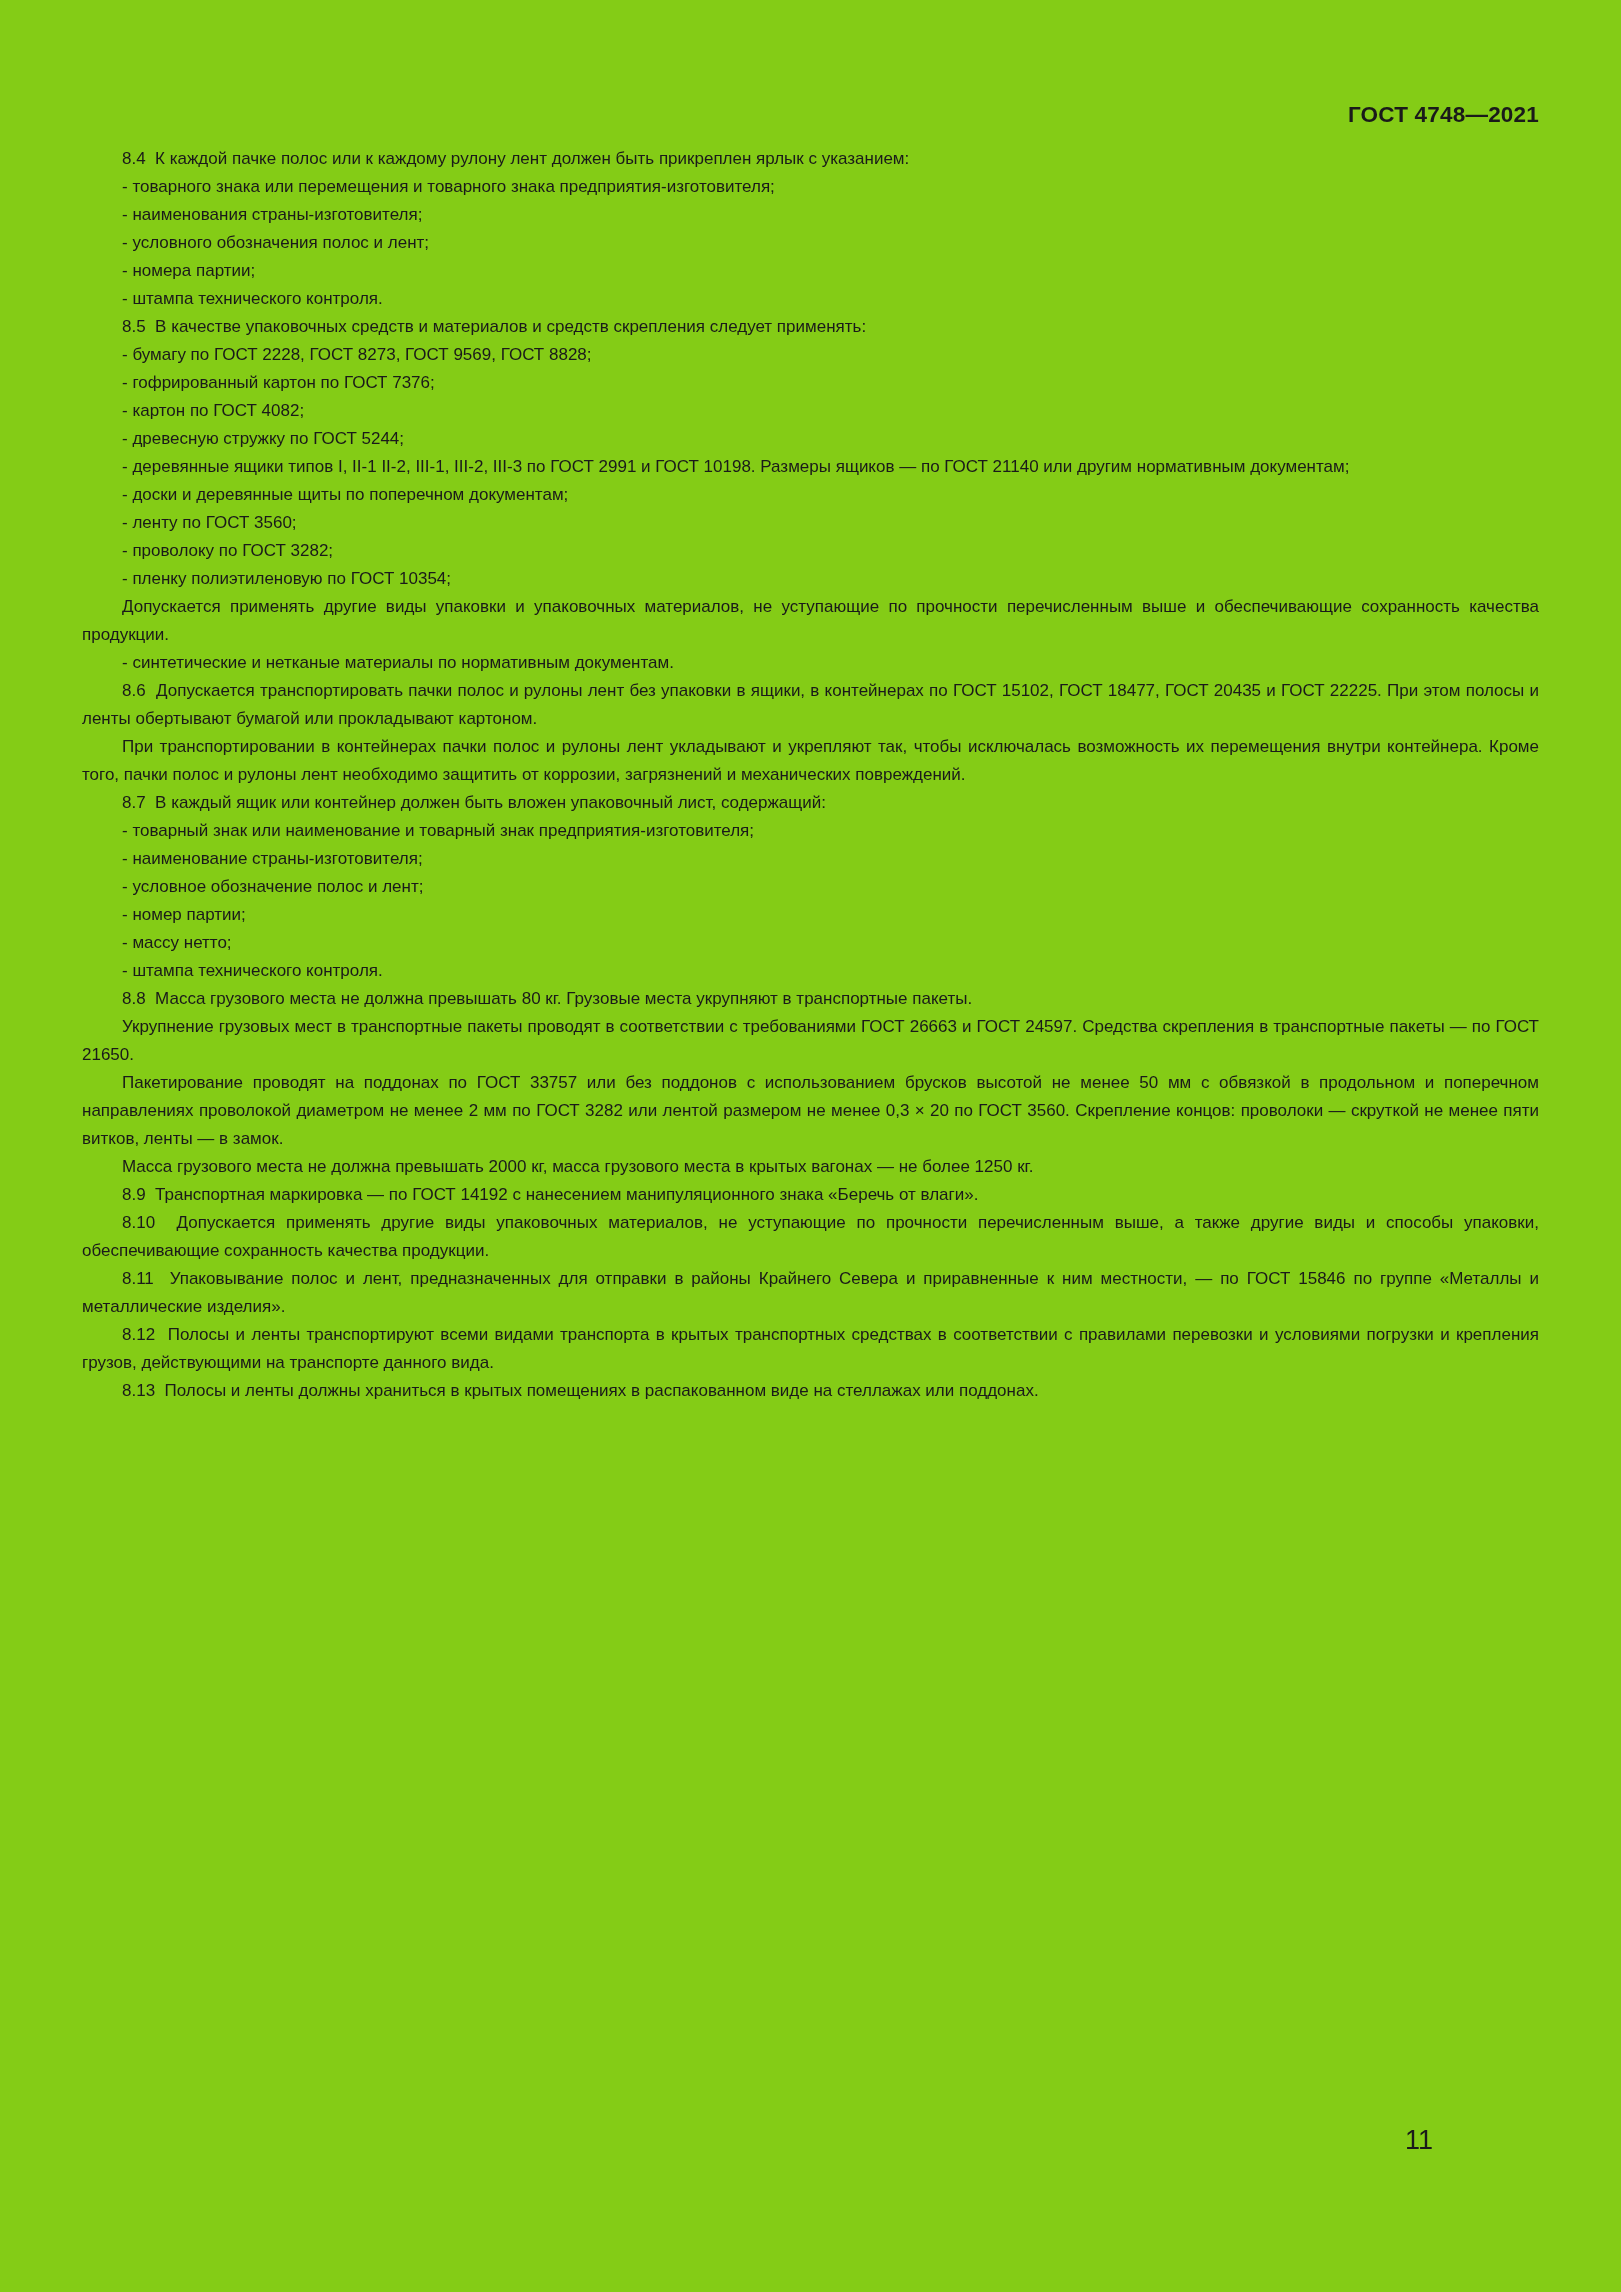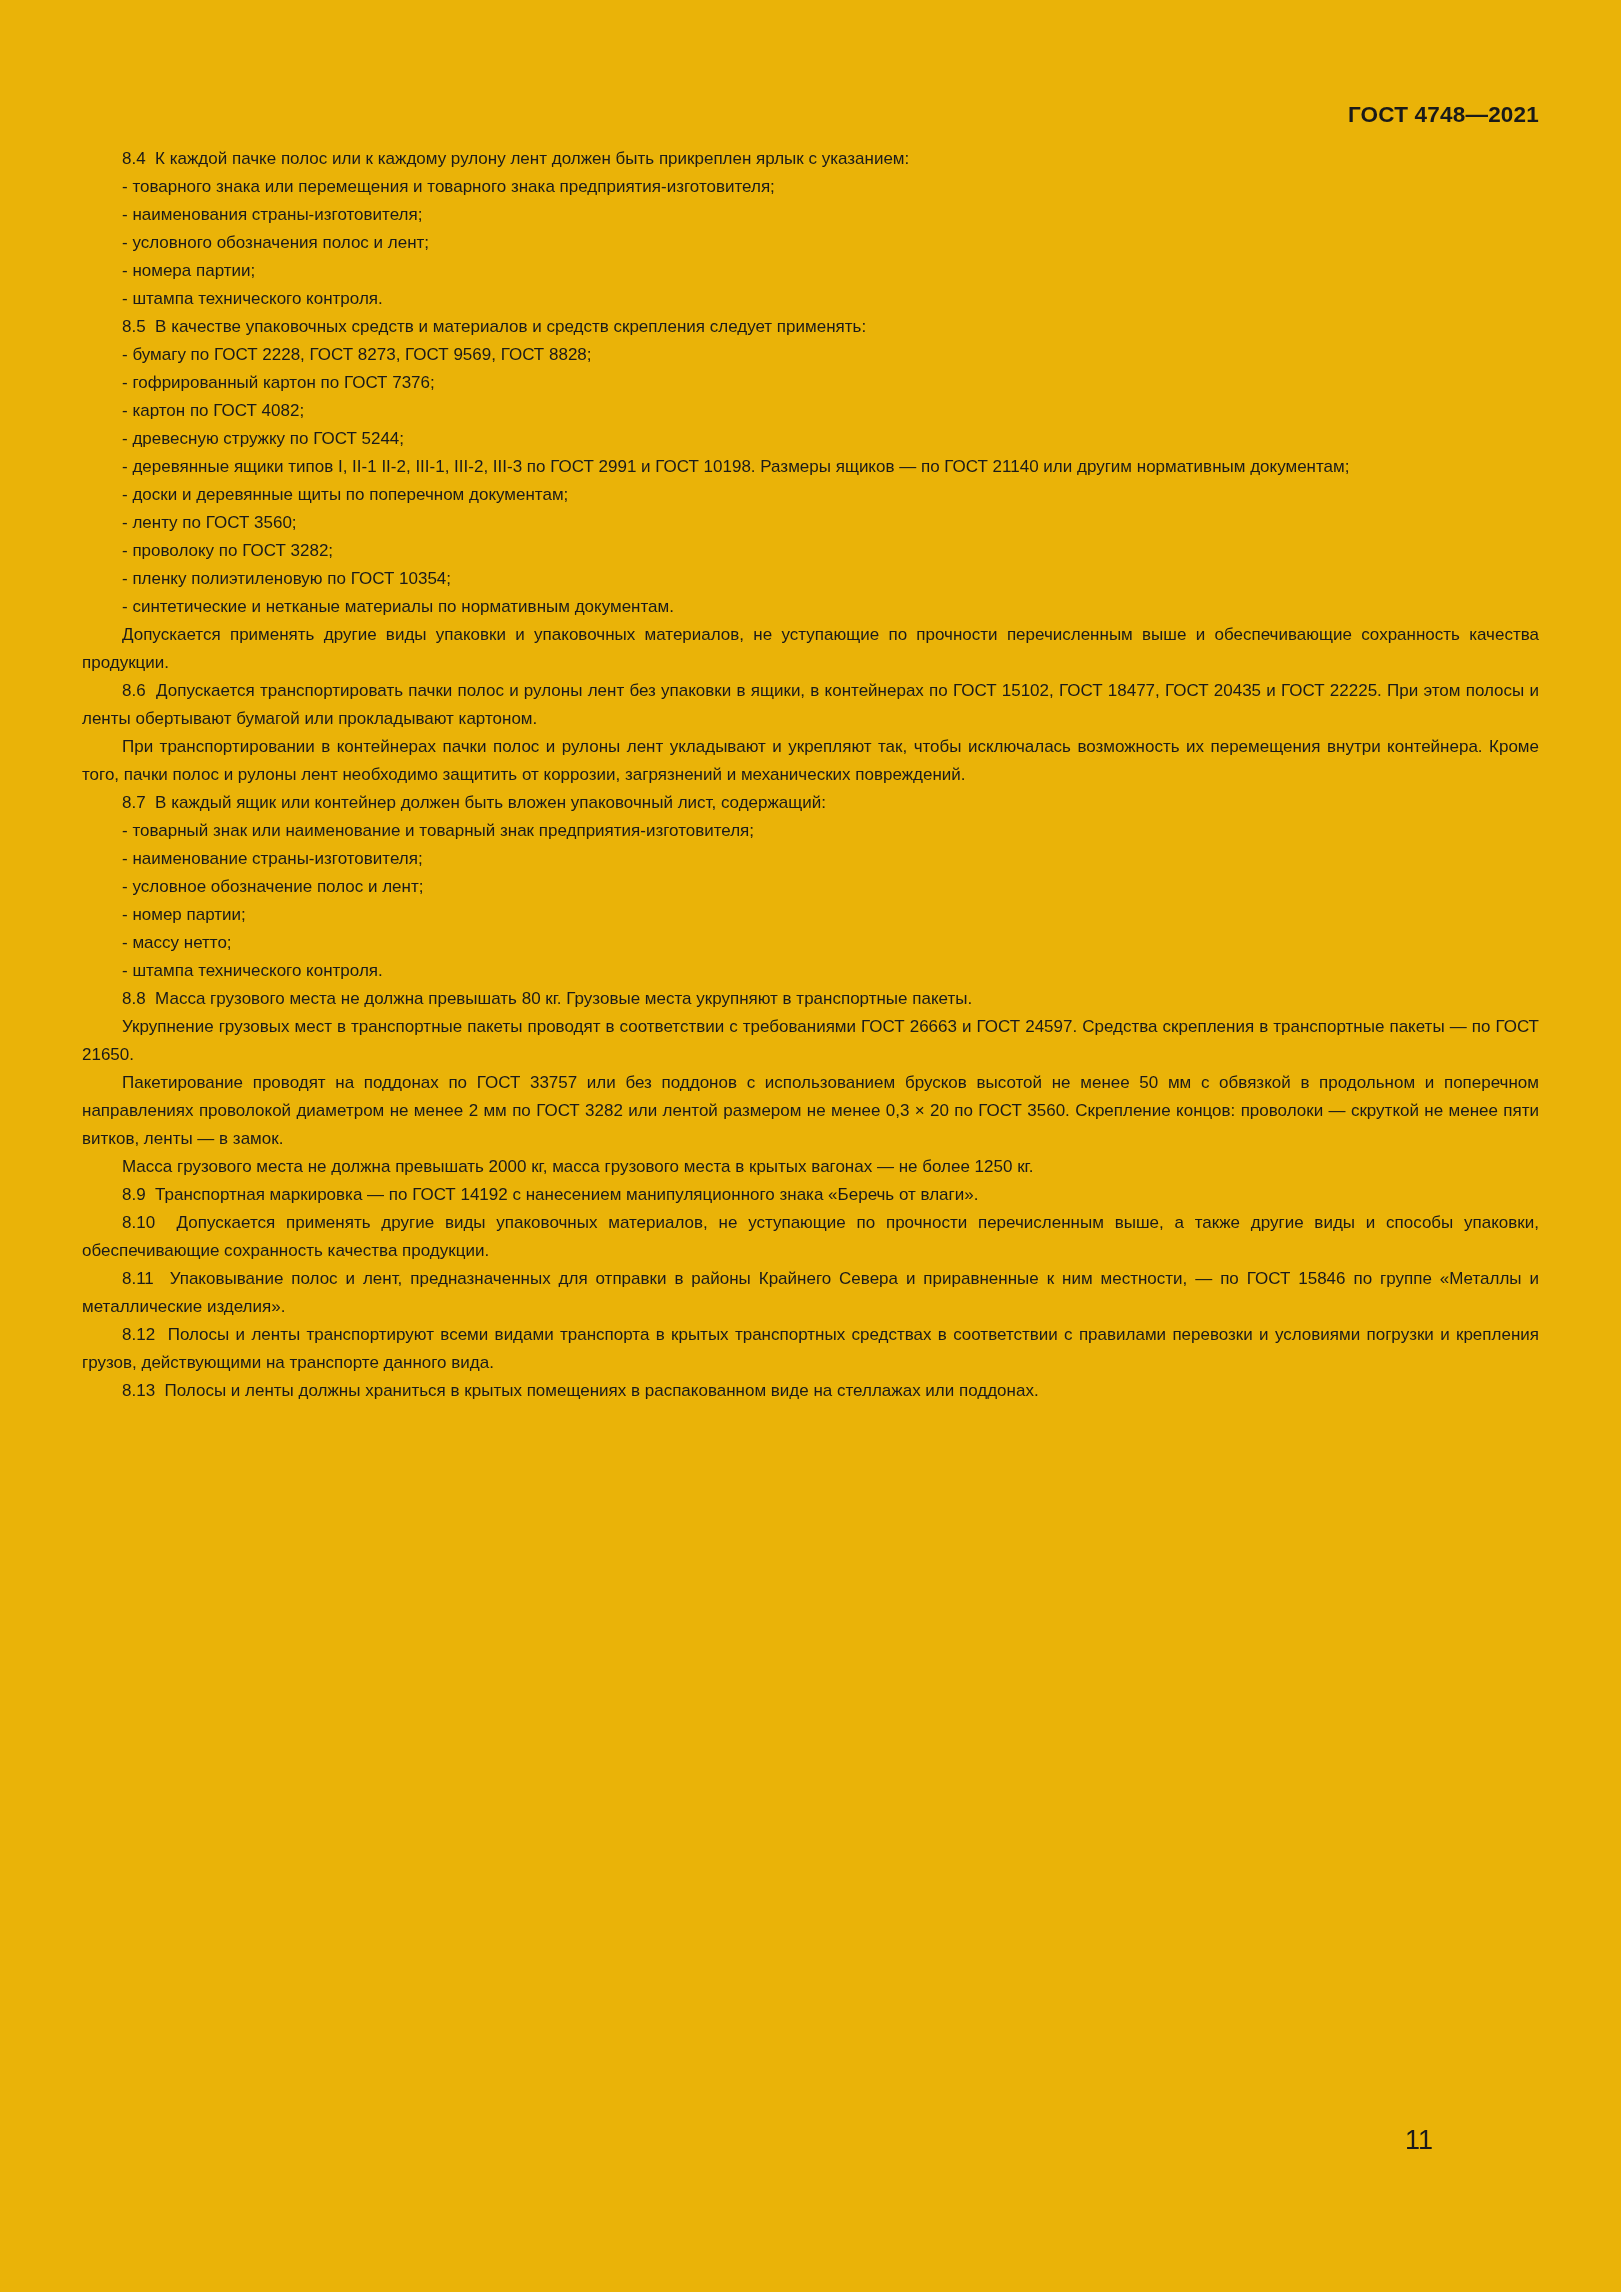--- a/index.html
+++ b/index.html
@@ -4,21 +4,21 @@
 <style>
   html, body {
     margin: 0;
     padding: 0;
     background: #ffffff;
   }
   .page {
     position: relative;
     width: 1621px;
     height: 2293px;
-    background: #eab308;
+    background: #84cc16;
     font-family: "Liberation Sans", sans-serif;
     color: #1a1a1a;
     overflow: hidden;
   }
   .doc-header {
     position: absolute;
     top: 102px;
     right: 82px;
     font-size: 22.5px;
     font-weight: bold;
@@ -61,22 +61,22 @@
       <p class="para para-section">8.5&nbsp; В качестве упаковочных средств и материалов и средств скрепления следует применять:</p>
       <p class="para para-dash">- бумагу по ГОСТ 2228, ГОСТ 8273, ГОСТ 9569, ГОСТ 8828;</p>
       <p class="para para-dash">- гофрированный картон по ГОСТ 7376;</p>
       <p class="para para-dash">- картон по ГОСТ 4082;</p>
       <p class="para para-dash">- древесную стружку по ГОСТ 5244;</p>
       <p class="para para-dash">- деревянные ящики типов I, II-1 II-2, III-1, III-2, III-3 по ГОСТ 2991 и ГОСТ 10198. Размеры ящиков — по ГОСТ 21140 или другим нормативным документам;</p>
       <p class="para para-dash">- доски и деревянные щиты по поперечном документам;</p>
       <p class="para para-dash">- ленту по ГОСТ 3560;</p>
       <p class="para para-dash">- проволоку по ГОСТ 3282;</p>
       <p class="para para-dash">- пленку полиэтиленовую по ГОСТ 10354;</p>
+      <p class="para para-plain">Допускается применять другие виды упаковки и упаковочных материалов, не уступающие по прочности перечисленным выше и обеспечивающие сохранность качества продукции.</p>
       <p class="para para-dash">- синтетические и нетканые материалы по нормативным документам.</p>
-      <p class="para para-plain">Допускается применять другие виды упаковки и упаковочных материалов, не уступающие по прочности перечисленным выше и обеспечивающие сохранность качества продукции.</p>
       <p class="para para-section">8.6&nbsp; Допускается транспортировать пачки полос и рулоны лент без упаковки в ящики, в контейнерах по ГОСТ 15102, ГОСТ 18477, ГОСТ 20435 и ГОСТ 22225. При этом полосы и ленты обертывают бумагой или прокладывают картоном.</p>
       <p class="para para-plain">При транспортировании в контейнерах пачки полос и рулоны лент укладывают и укрепляют так, чтобы исключалась возможность их перемещения внутри контейнера. Кроме того, пачки полос и рулоны лент необходимо защитить от коррозии, загрязнений и механических повреждений.</p>
       <p class="para para-section">8.7&nbsp; В каждый ящик или контейнер должен быть вложен упаковочный лист, содержащий:</p>
       <p class="para para-dash">- товарный знак или наименование и товарный знак предприятия-изготовителя;</p>
       <p class="para para-dash">- наименование страны-изготовителя;</p>
       <p class="para para-dash">- условное обозначение полос и лент;</p>
       <p class="para para-dash">- номер партии;</p>
       <p class="para para-dash">- массу нетто;</p>
       <p class="para para-dash">- штампа технического контроля.</p>
       <p class="para para-section">8.8&nbsp; Масса грузового места не должна превышать 80 кг. Грузовые места укрупняют в транспортные пакеты.</p>

